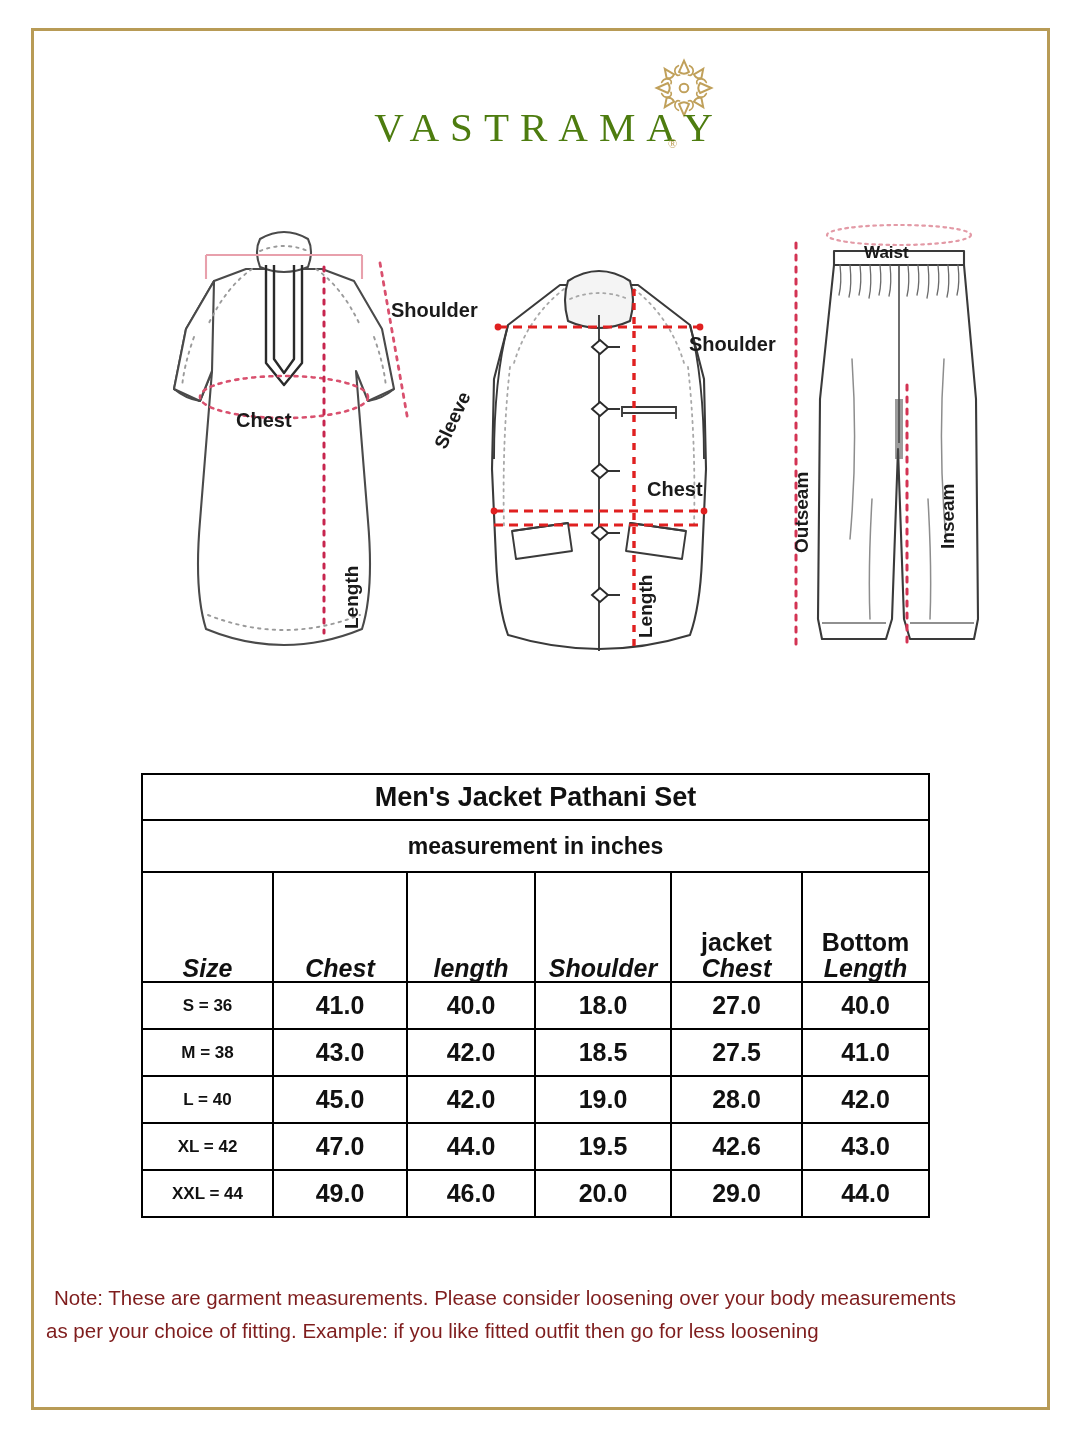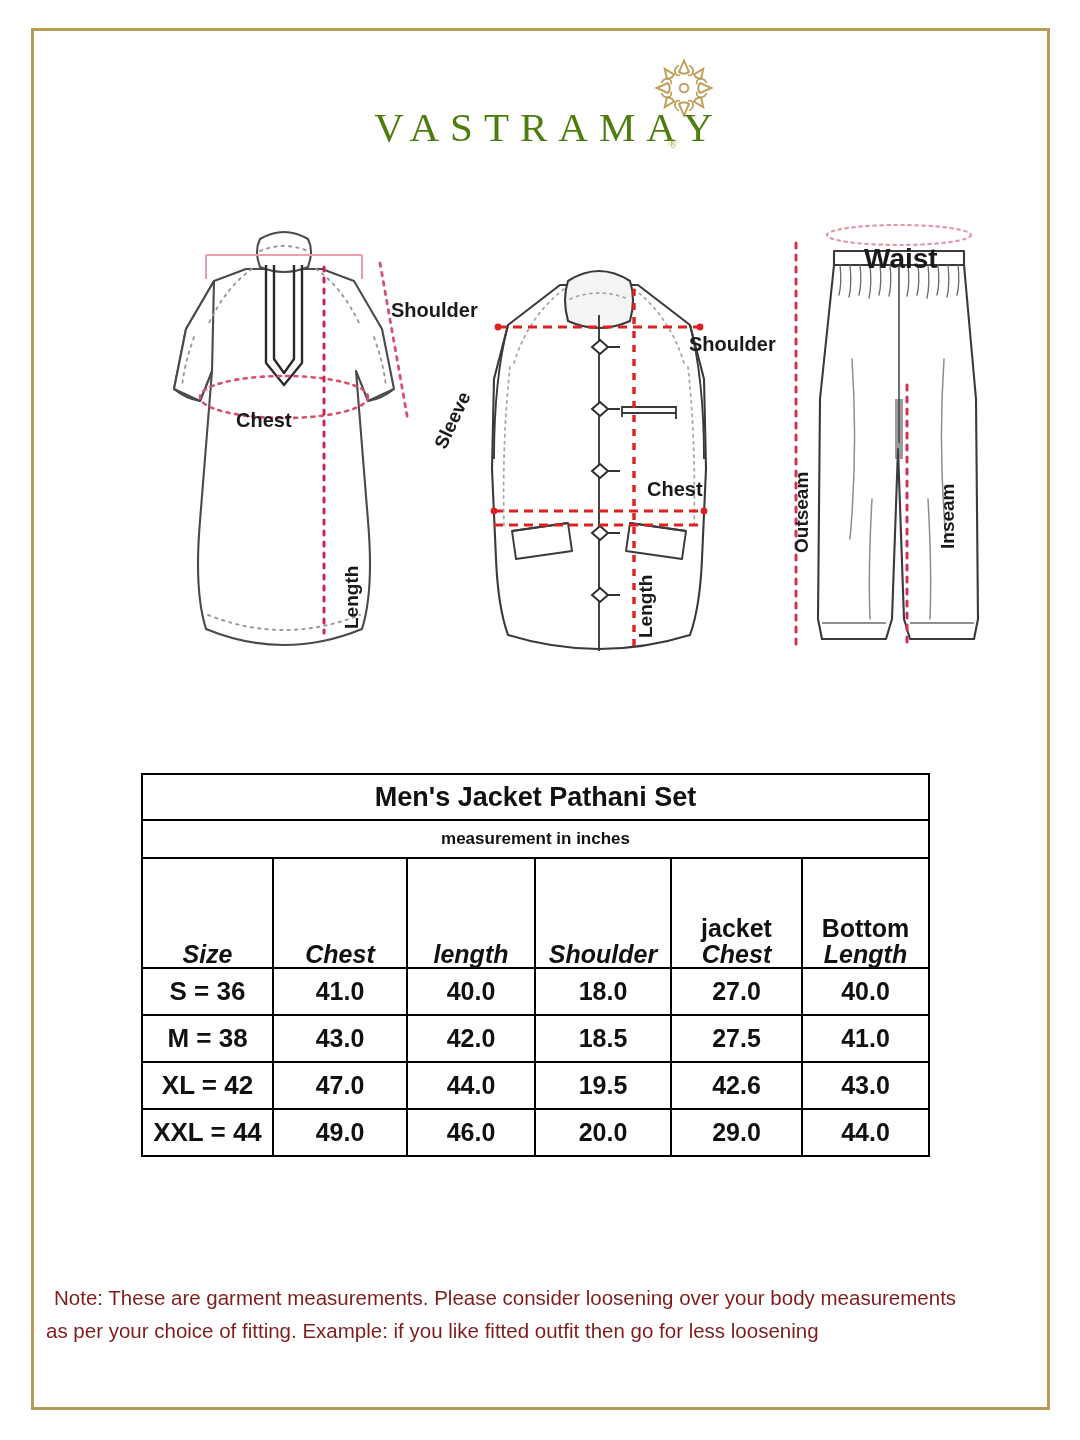--- a/index.html
+++ b/index.html
@@ -93,40 +93,40 @@
     font-weight: bold;
     padding: 0;
   }
   .t-title {
     font-size: 27px;
     height: 46px;
     letter-spacing: 0px;
     border-radius: 21px;
   }
   .t-sub {
-    font-size: 17px;
-    height: 38px;
+    font-size: 23px;
+    height: 52px;
   }
   .t-head {
     font-size: 25px;
     height: 110px;
     line-height: 1.05;
     vertical-align: bottom;
     padding-bottom: 6px;
   }
   .t-head .l1 { display: block; }
   .t-head .l2 { display: block; font-style: italic; }
   .t-cell {
     font-size: 25px;
     height: 47px;
   }
   .t-size {
     text-align: left;
     padding-left: 7px;
-    font-size: 26px;
+    font-size: 17px;
   }
 
   
   #note {
     position: absolute;
     left: 12px;
     top: 1250px;
     width: 995px;
     font-size: 20.5px;
     line-height: 1.62;
@@ -329,21 +329,21 @@
         <g fill="none" stroke="#6b6b6b" stroke-width="1.7">
           <path d="M48 424 L112 424"></path>
           <path d="M136 424 L200 424"></path>
         </g>
 
         <path d="M22 44 L22 446" fill="none" stroke="#d33353" stroke-width="3" stroke-dasharray="5 7" stroke-linecap="round"></path>
 
         <path d="M133 186 L133 446" fill="none" stroke="#d33353" stroke-width="3" stroke-dasharray="5 7" stroke-linecap="round"></path>
       </svg>
 
-      <div class="fig-label" style="left:830px; top:62px; font-size:28px;">Waist</div>
+      <div class="fig-label" style="left:830px; top:62px; font-size:17px;">Waist</div>
       <div class="fig-label rot90" style="left:757px; top:372px; font-size:19px;">Outseam</div>
       <div class="fig-label rot90" style="left:903px; top:368px; font-size:19px;">Inseam</div>
     </div>
 
     <table id="size-table">
       <colgroup>
         <col style="width:131px">
           <col style="width:134px">
           <col style="width:128px">
         <col style="width:136px">
@@ -394,20 +394,28 @@
         </tr>
         <tr>
           <td class="t-cell t-size">M = 38</td>
           <td class="t-cell">43.0</td>
           <td class="t-cell">42.0</td>
           <td class="t-cell">18.5</td>
           <td class="t-cell">27.5</td>
           <td class="t-cell">41.0</td>
         </tr>
         <tr>
+          <td class="t-cell t-size">L = 40</td>
+          <td class="t-cell">45.0</td>
+          <td class="t-cell">42.0</td>
+          <td class="t-cell">19.0</td>
+          <td class="t-cell">28.0</td>
+          <td class="t-cell">42.0</td>
+        </tr>
+        <tr>
           <td class="t-cell t-size">XL = 42</td>
           <td class="t-cell">47.0</td>
           <td class="t-cell">44.0</td>
           <td class="t-cell">19.5</td>
           <td class="t-cell">42.6</td>
           <td class="t-cell">43.0</td>
         </tr>
         <tr>
           <td class="t-cell t-size">XXL = 44</td>
           <td class="t-cell">49.0</td>

